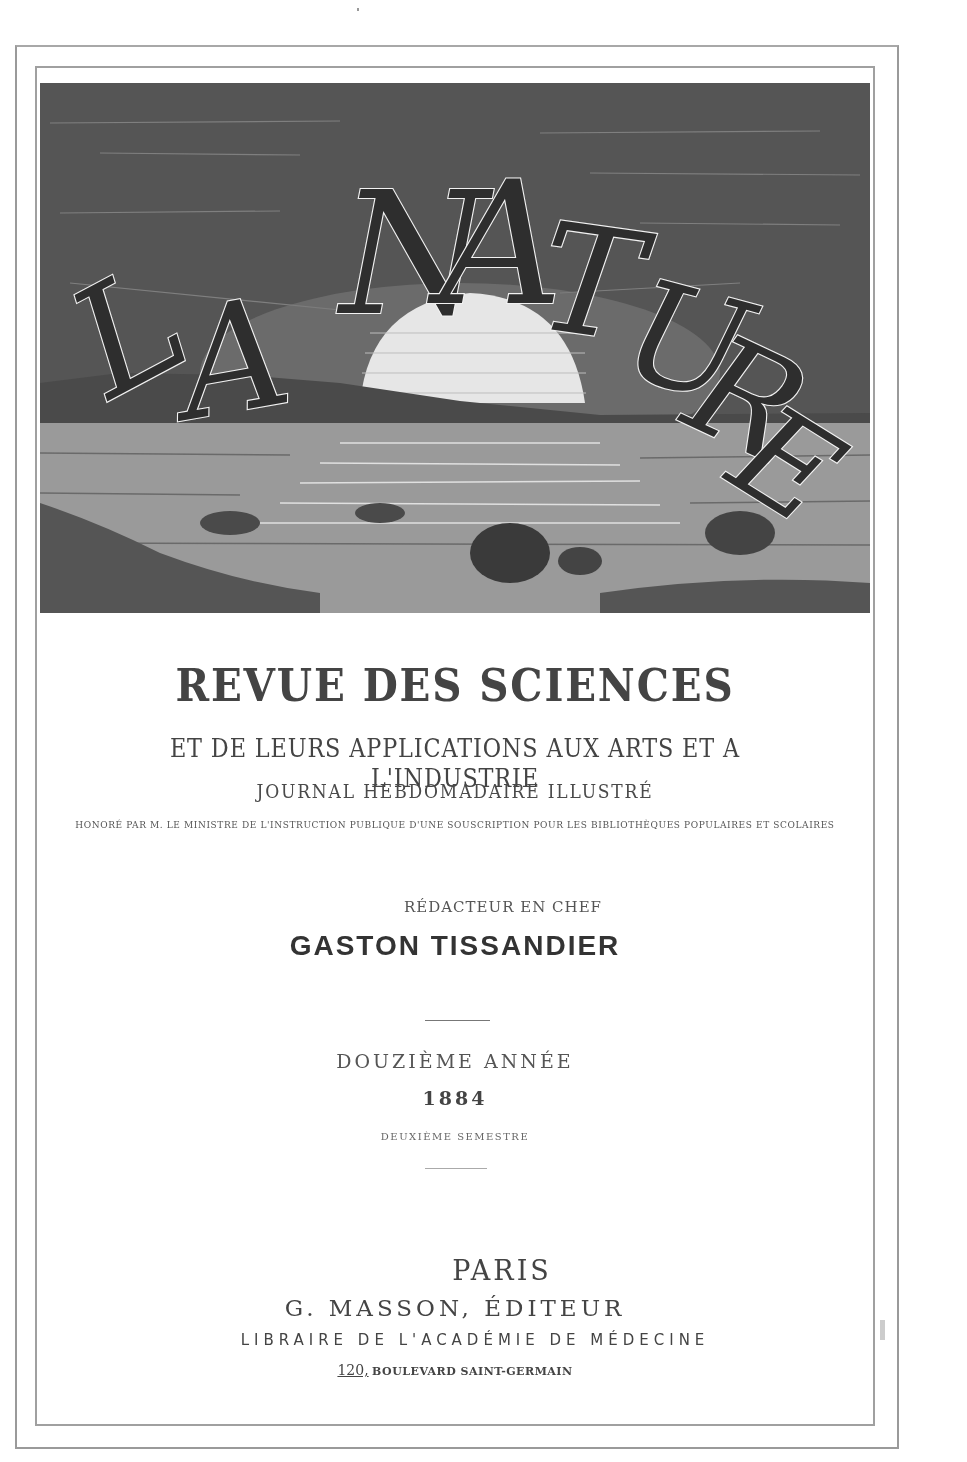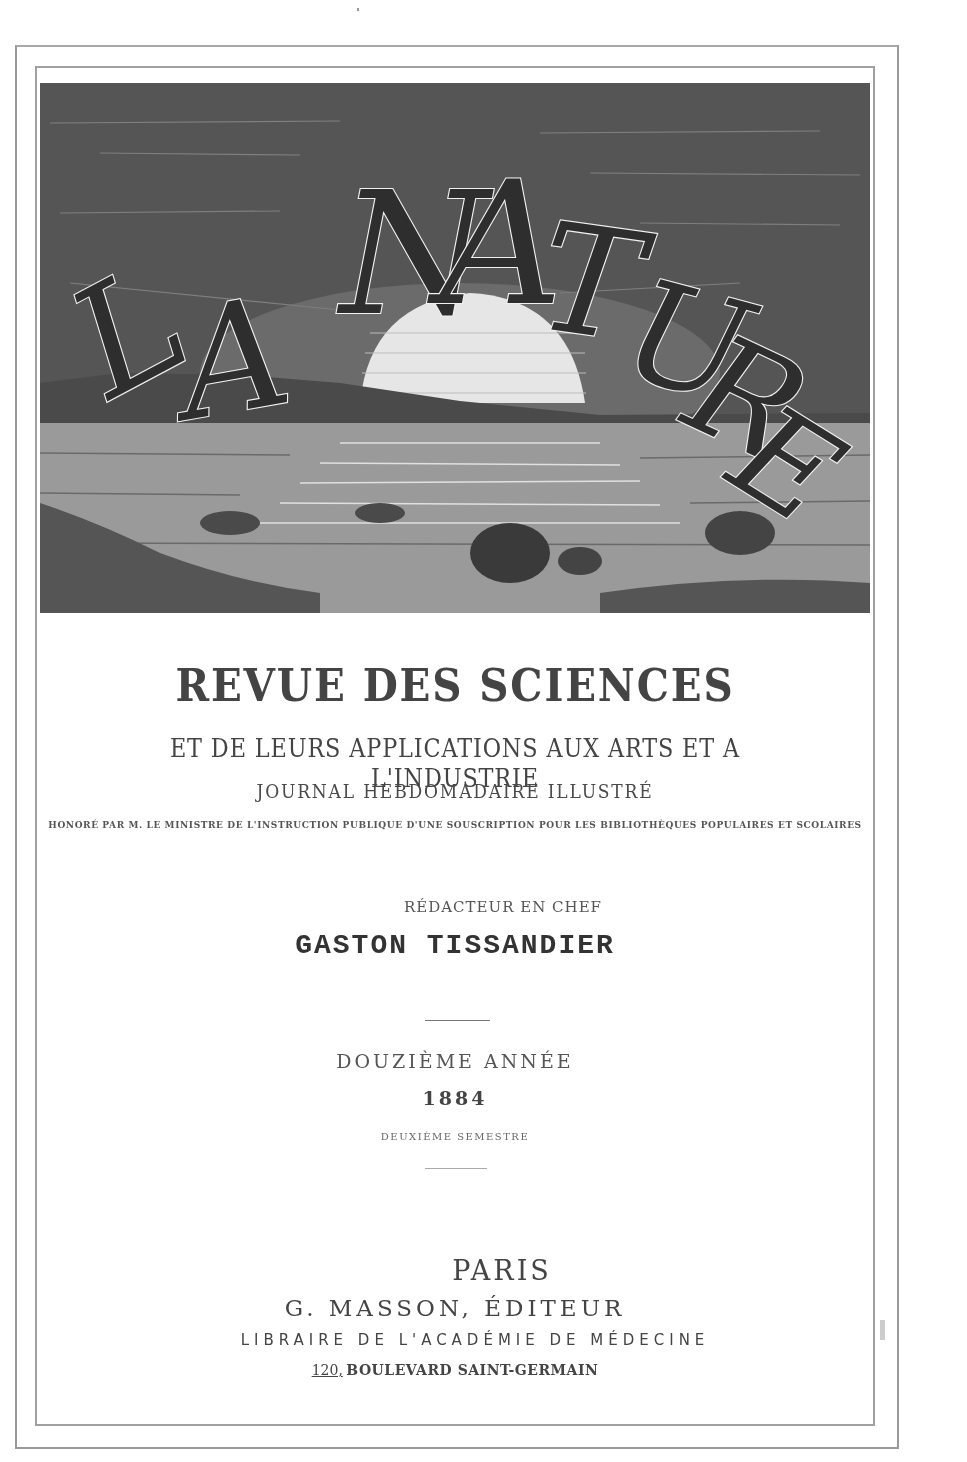--- a/index.html
+++ b/index.html
@@ -5,33 +5,33 @@
   html, body { margin: 0; padding: 0; background: #ffffff; }
   body { width: 967px; height: 1462px; position: relative; overflow: hidden; font-family: "DejaVu Serif", serif; color: #4a4a4a; }
   .outer-frame { position: absolute; left: 15px; top: 45px; width: 880px; height: 1400px; border-left: 2px solid #9a9a9a; border-right: 2px solid #9a9a9a; border-bottom: 2px solid #9a9a9a; border-top: 2px solid #a8a8a8; }
   .inner-frame { position: absolute; left: 35px; top: 66px; width: 836px; height: 1356px; border: 2px solid #a0a0a0; }
   .illustration { position: absolute; left: 40px; top: 83px; width: 830px; height: 530px; background: #555555; overflow: hidden; }
   .illustration svg { display: block; }
   .center { position: absolute; left: 35px; width: 840px; text-align: center; }
   .t-revue { top: 660px; font-family: "DejaVu Serif", serif; font-weight: bold; font-size: 44px; letter-spacing: 2px; color: #444; transform: scaleX(0.92); }
   .t-leurs { top: 733px; font-family: "DejaVu Serif", serif; font-size: 26px; letter-spacing: 1px; color: #444; transform: scaleX(0.86); }
   .t-journal { top: 780px; font-size: 19px; letter-spacing: 2px; color: #4a4a4a; transform: scaleX(0.9); }
-  .t-honore { top: 820px; font-size: 9px; letter-spacing: 0.6px; font-weight: bold; color: #555; }
+  .t-honore { top: 820px; font-size: 9px; letter-spacing: 0.6px; font-weight: normal; color: #555; }
   .t-redact { top: 898px; font-size: 15px; letter-spacing: 1px; color: #555; padding-left: 48px; }
-  .t-gaston { top: 930px; font-family: Liberation Mono, monospace; font-weight: bold; font-size: 28px; letter-spacing: 2px; color: #333; }
+  .t-gaston { top: 930px; font-family: Liberation Sans, sans-serif; font-weight: bold; font-size: 28px; letter-spacing: 2px; color: #333; }
   .rule { position: absolute; height: 1px; background: #777; }
   .t-douz { top: 1050px; font-size: 19px; letter-spacing: 3px; color: #555; }
   .t-year { top: 1087px; font-weight: bold; font-size: 19px; letter-spacing: 3px; color: #444; }
   .t-sem { top: 1131px; font-size: 10px; letter-spacing: 1.5px; color: #666; }
   .t-paris { top: 1255px; font-size: 27px; letter-spacing: 3px; color: #444; padding-left: 47px; }
   .t-masson { top: 1295px; font-size: 23px; letter-spacing: 4px; color: #444; }
   .t-libr { top: 1331px; font-family: "DejaVu Sans", sans-serif; font-size: 15px; letter-spacing: 5px; color: #444; padding-left: 20px; }
   .t-addr { top: 1362px; font-size: 11px; color: #444; }
   .t-addr .num { font-size: 14px; text-decoration: underline; }
-  .t-addr .street { font-size: 14px; font-weight: bold; letter-spacing: 0.5px; }
+  .t-addr .street { font-size: 11px; font-weight: bold; letter-spacing: 0.5px; }
   .speck { position: absolute; background: #999; }
 </style>
 </head>
 <body>
 
 <div class="outer-frame"></div>
 <div class="inner-frame"></div>
 
 <div class="illustration">
   <svg width="830" height="530" viewBox="0 0 830 530">

